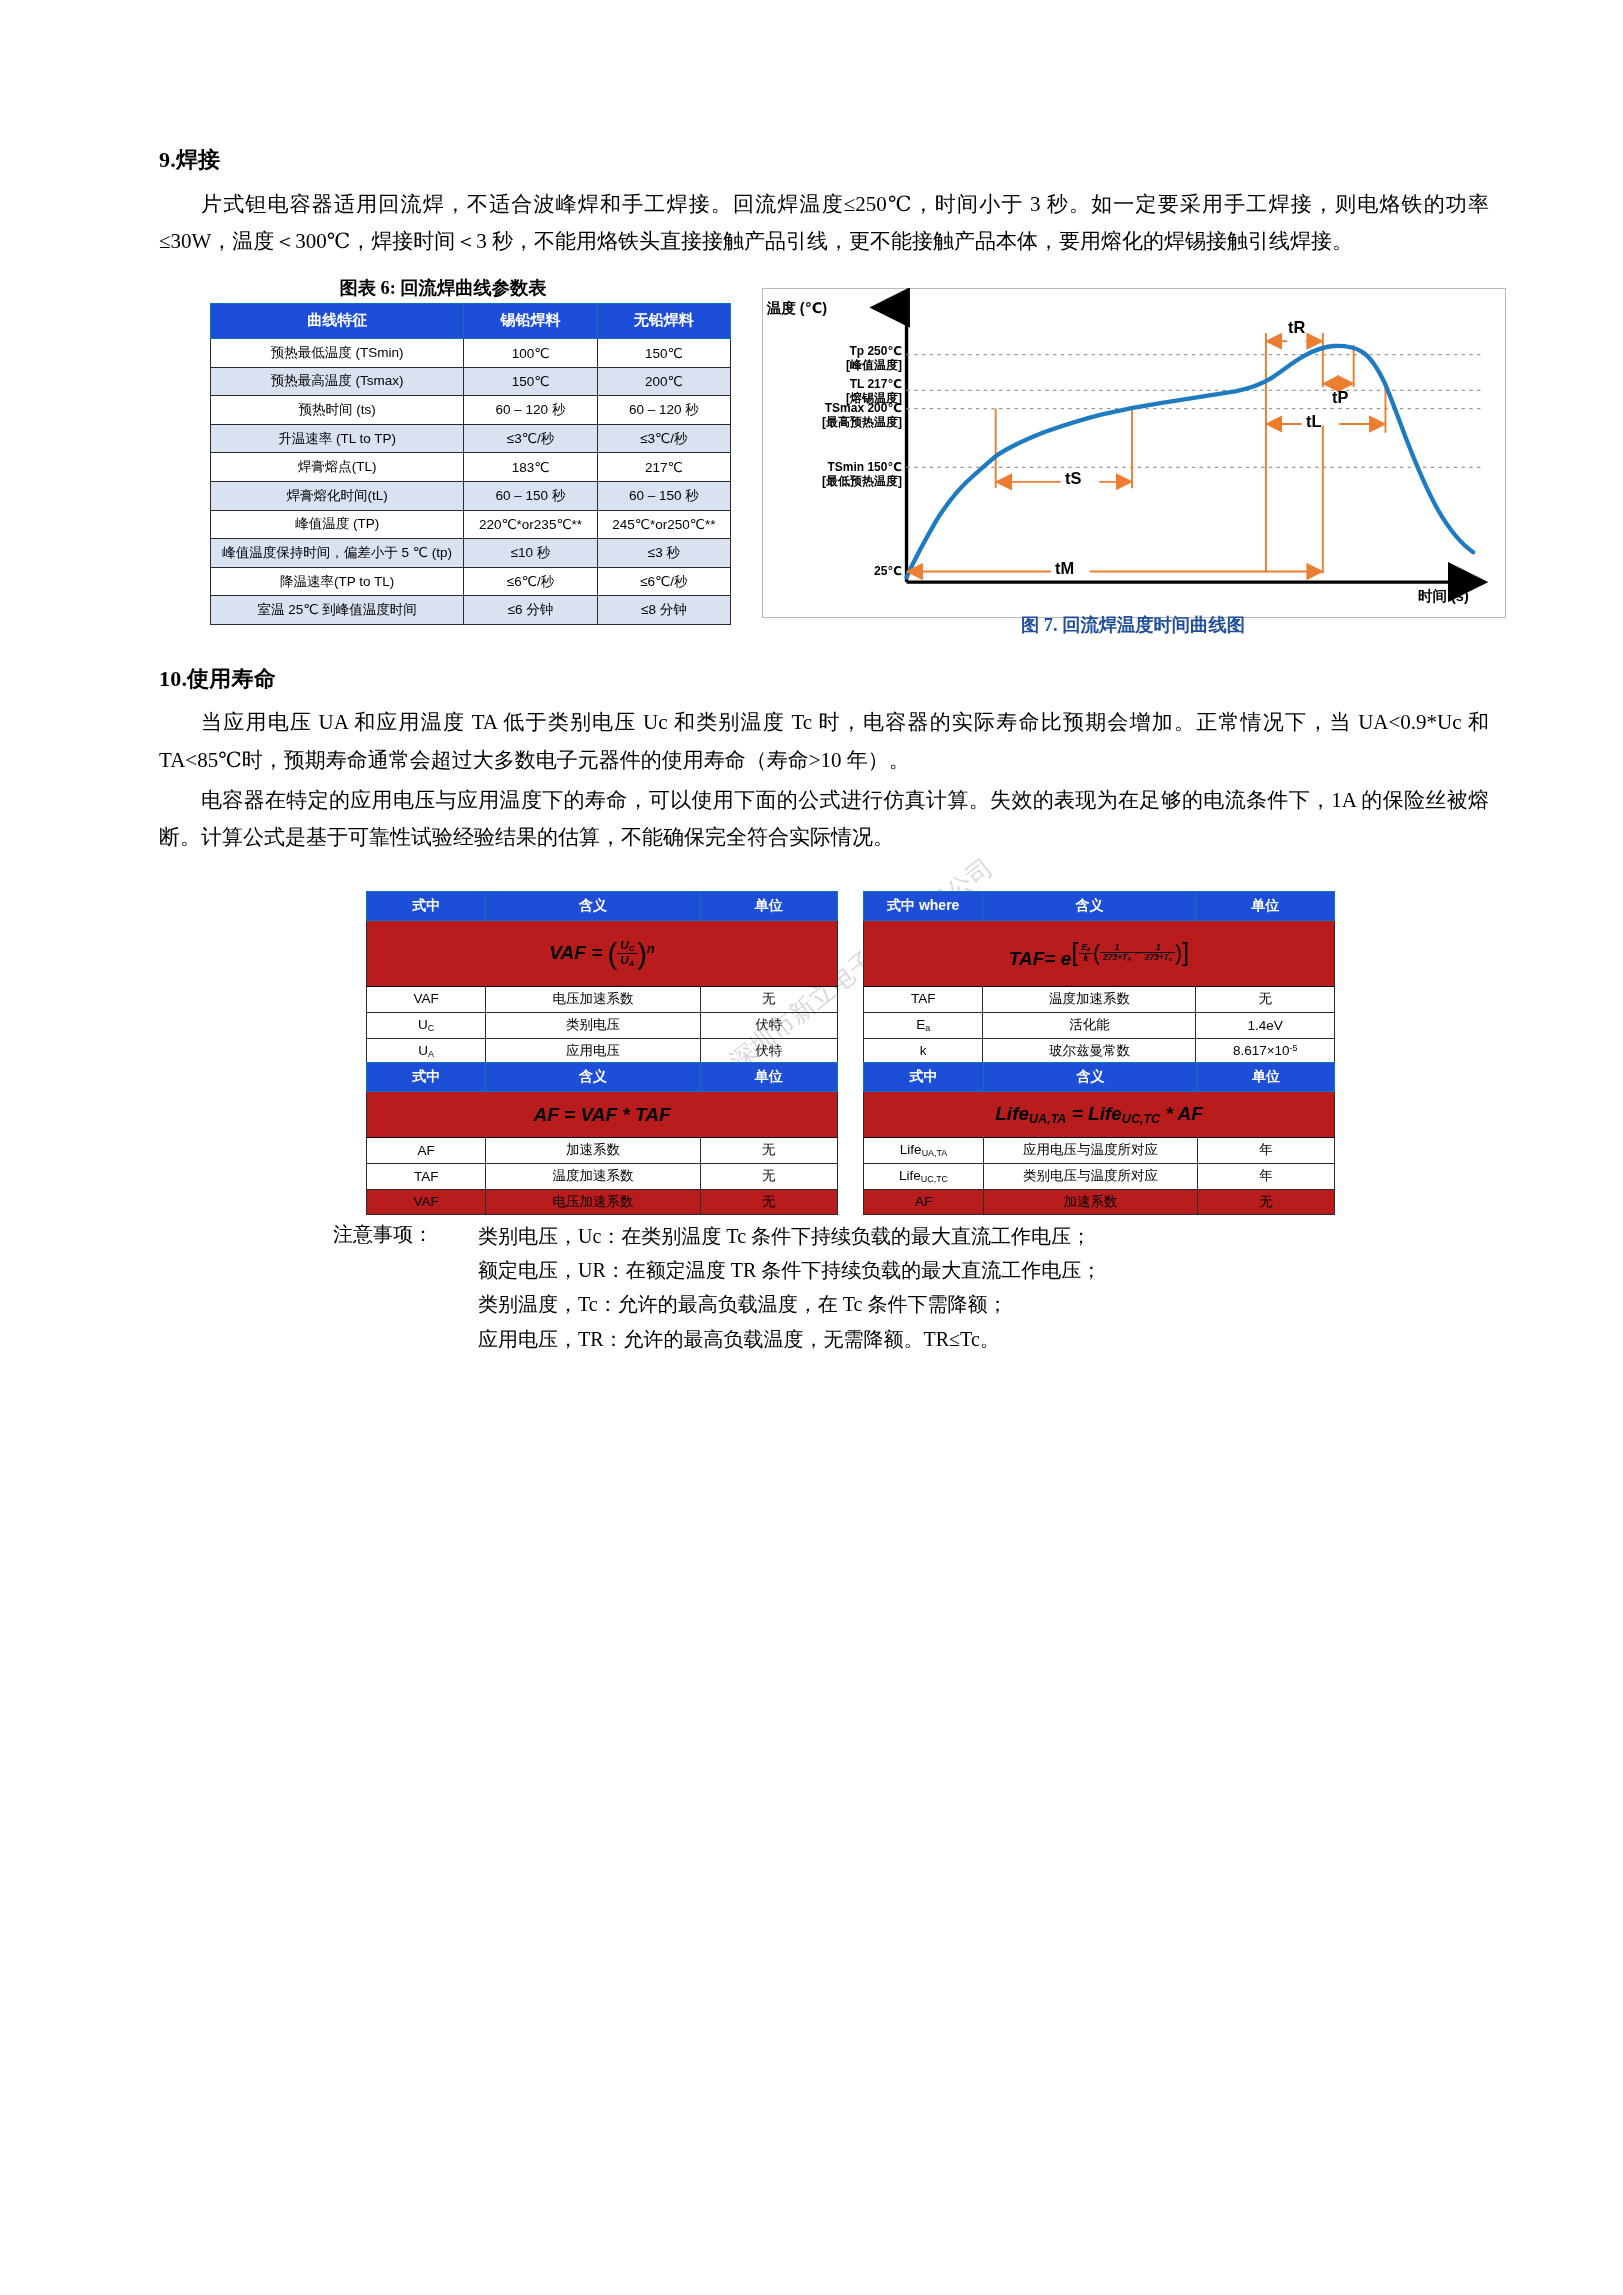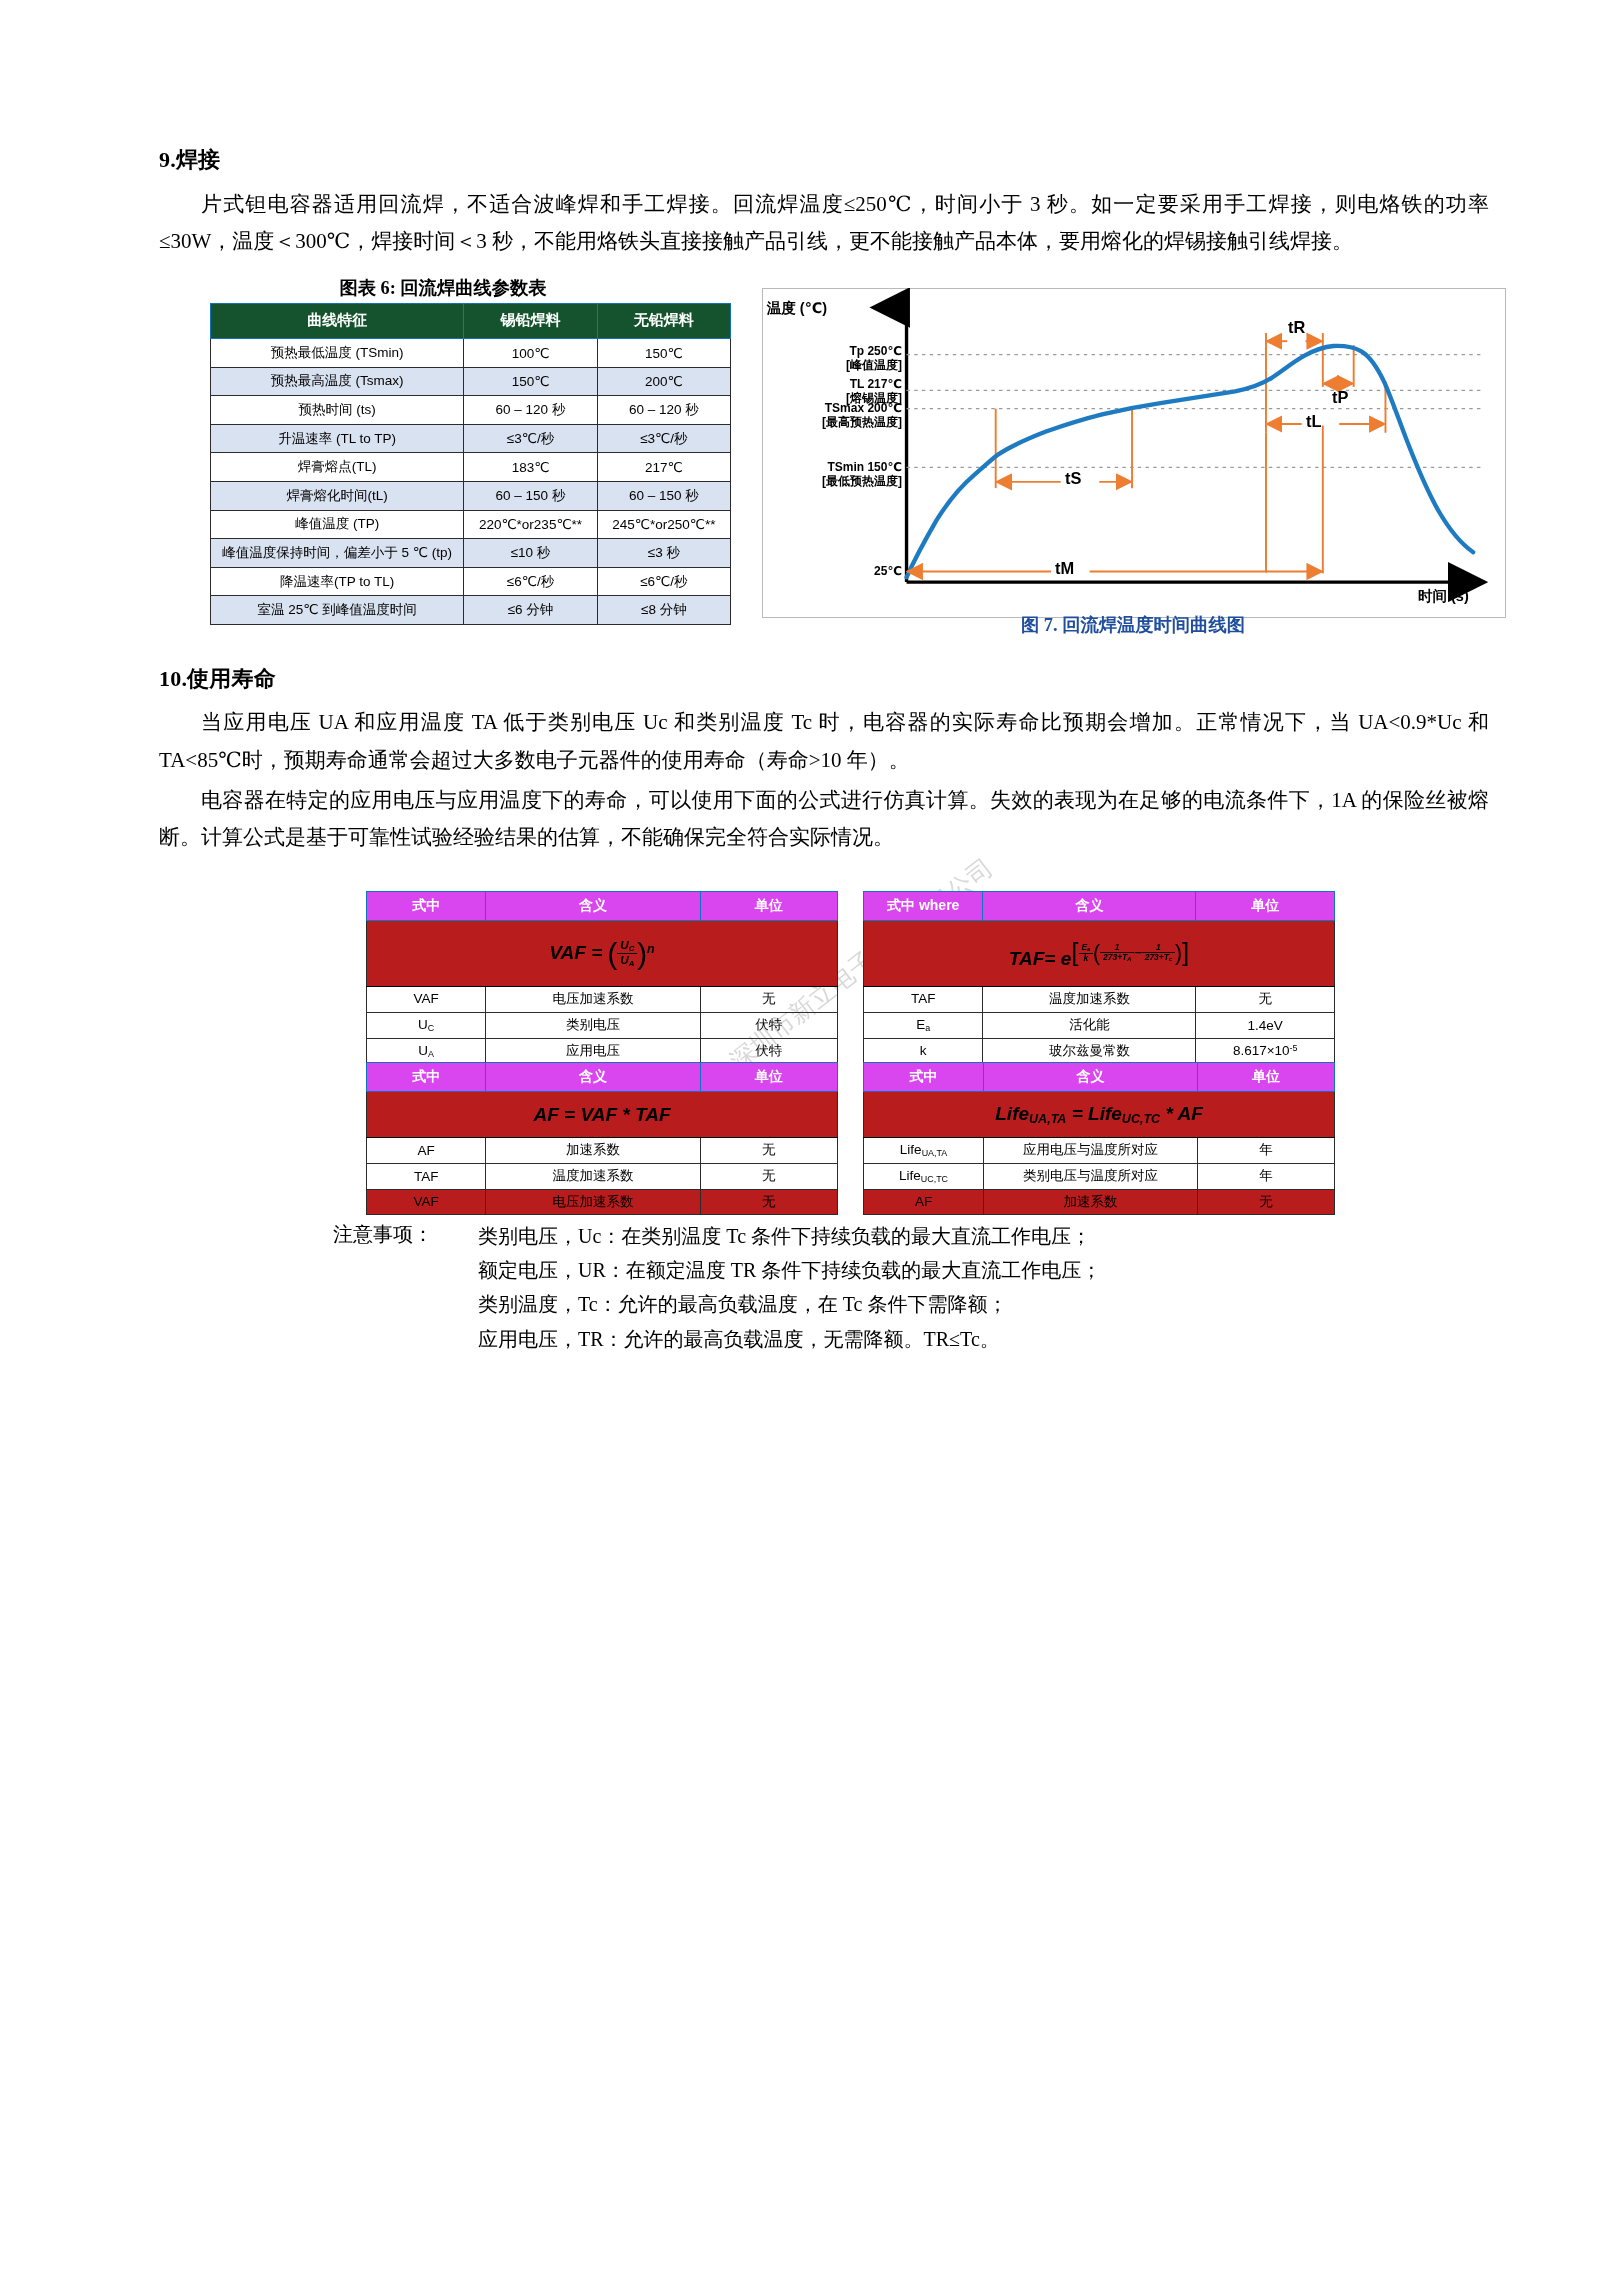--- a/index.html
+++ b/index.html
@@ -31,21 +31,21 @@
   }
   table.reflow{
     position:absolute;left:51px;top:24px;border-collapse:collapse;width:521px;
     border:1.4px solid #000;
   }
   table.reflow td,table.reflow th{
     border:0.5px solid #2b2b2b;text-align:center;font-size:13.5px;padding:4.8px 1.9px;color:#000;
     font-family:"Liberation Sans","DejaVu Sans",sans-serif;
   }
   table.reflow thead th{
-    background:#14532d;color:#fff;font-size:15px;font-weight:bold;padding:7.7px 1.9px;
+    background:#1d4ed8;color:#fff;font-size:15px;font-weight:bold;padding:7.7px 1.9px;
     border:0.5px solid #1372bd;
   }
   table.reflow tbody tr:nth-child(even){background:#d9e2f0;}
   table.reflow td.feat{width:260px;}
   table.reflow td.val{width:130px;}
 
   
   .chartwrap{position:absolute;left:603px;top:9.6px;width:742px;height:337px;}
   .chartcap{
     position:absolute;left:603px;top:333px;width:742px;text-align:center;
@@ -64,21 +64,21 @@
   .ftable.bl{left:207px;top:171px;}
   .ftable.br{left:704px;top:171px;}
   .ftable td,.ftable th{
     border:0.5px solid #2b2b2b;text-align:center;font-size:13.5px;padding:3.4px 1.9px;color:#000;
     font-family:"Liberation Sans","DejaVu Sans",sans-serif;
   }
   .ftable td.formula{
     height:58px;font-size:19px;font-style:italic;font-weight:bold;
     font-family:"Liberation Sans","DejaVu Sans",sans-serif;border-bottom:1px solid #000;
   }
-  .ftable thead th{background:#d946ef;color:#fff;font-size:14px;font-weight:bold;padding:5.3px 1.9px;border:0.5px solid #1372bd;}
+  .ftable thead th{background:#1d4ed8;color:#fff;font-size:14px;font-weight:bold;padding:5.3px 1.9px;border:0.5px solid #1372bd;}
   .ftable tbody tr:last-child{background:#b91c1c;}
   .ftable td.c1{width:118px;}
   .ftable td.c2{width:217px;}
   .ftable td.c3{width:137px;}
 
   
   .frac{display:inline-block;vertical-align:middle;text-align:center;font-size:.62em;line-height:1.05;font-style:italic;}
   .frac .num{display:block;border-bottom:1px solid #000;padding:0 2.9px;}
   .frac .den{display:block;padding:0 2.9px;}
   .paren{display:inline-block;font-size:1.55em;vertical-align:middle;font-style:normal;font-weight:normal;}

